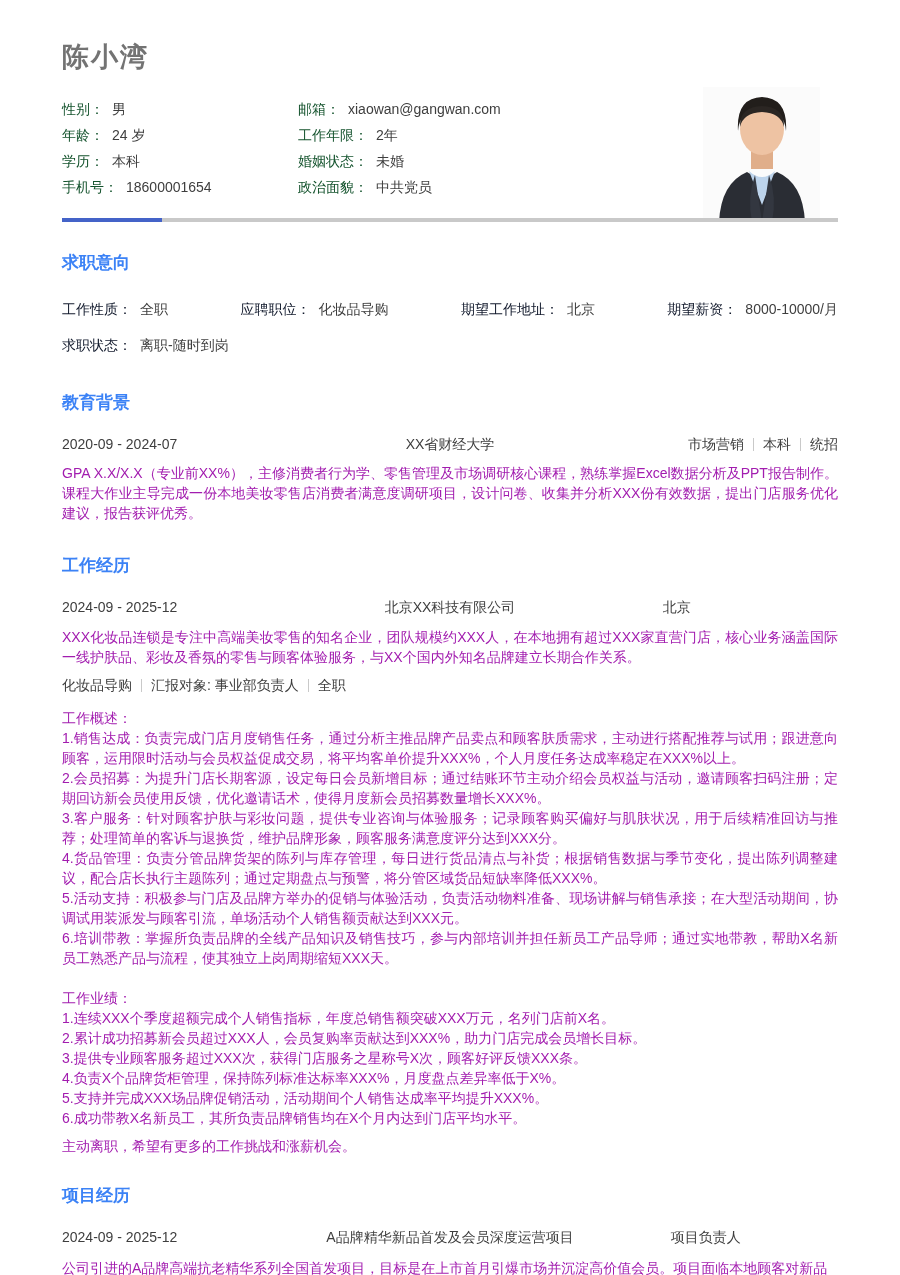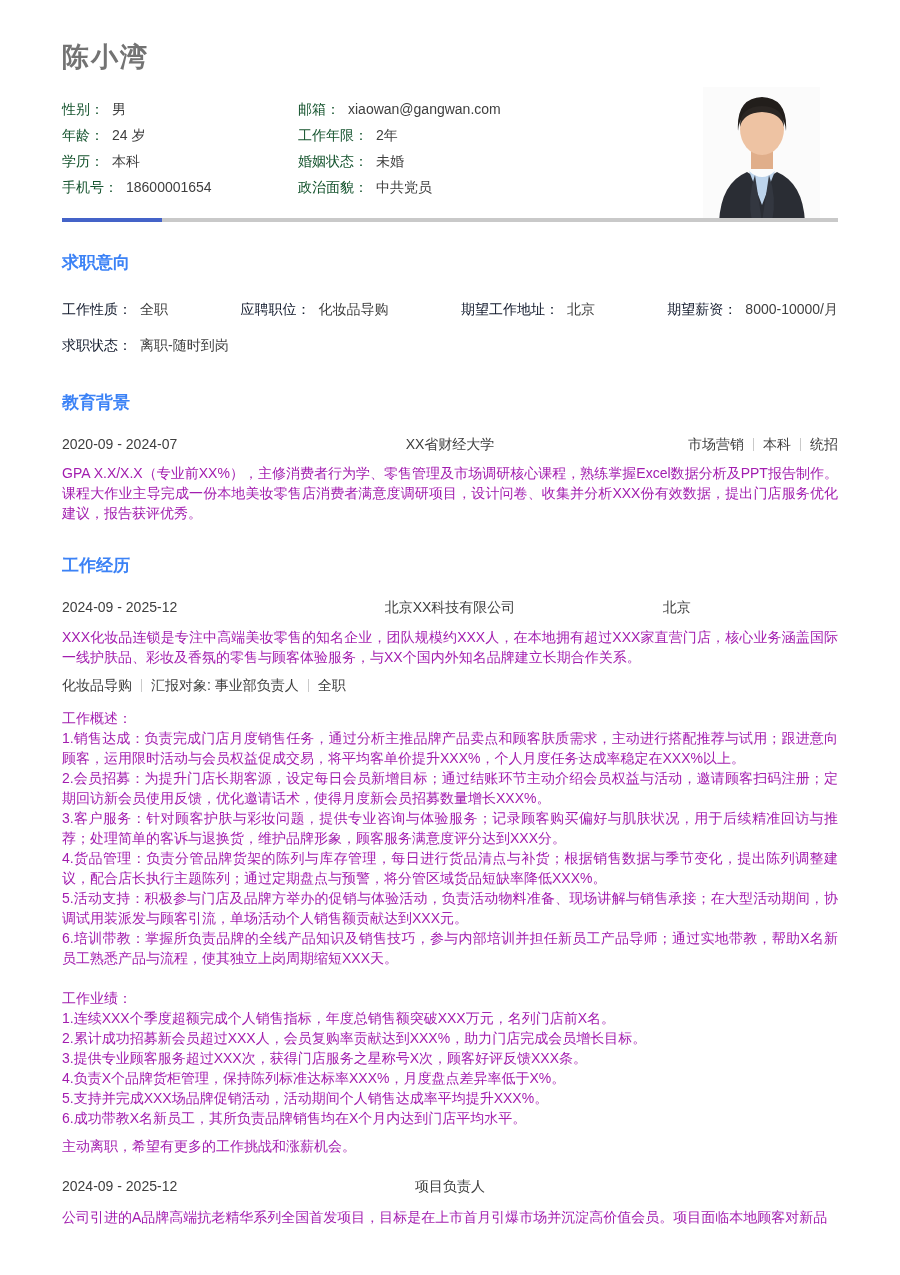--- a/index.html
+++ b/index.html
@@ -246,21 +246,23 @@
     <div class="para">2.累计成功招募新会员超过XXX人，会员复购率贡献达到XXX%，助力门店完成会员增长目标。</div>
     <div class="para">3.提供专业顾客服务超过XXX次，获得门店服务之星称号X次，顾客好评反馈XXX条。</div>
     <div class="para">4.负责X个品牌货柜管理，保持陈列标准达标率XXX%，月度盘点差异率低于X%。</div>
     <div class="para">5.支持并完成XXX场品牌促销活动，活动期间个人销售达成率平均提升XXX%。</div>
     <div class="para">6.成功带教X名新员工，其所负责品牌销售均在X个月内达到门店平均水平。</div>
   </div>
 
   <div class="para leave-para">主动离职，希望有更多的工作挑战和涨薪机会。</div>
 
   
+  <div class="section-title mt-project">项目经历</div>
 
   <div class="entry-row">
     <span class="left">2024-09 - 2025-12</span>
+    <span class="mid">A品牌精华新品首发及会员深度运营项目</span>
     <span class="right">项目负责人</span>
   </div>
 
   <div class="para project-para">公司引进的A品牌高端抗老精华系列全国首发项目，目标是在上市首月引爆市场并沉淀高价值会员。项目面临本地顾客对新品</div>
 
 </div>
 
 </body></html>

